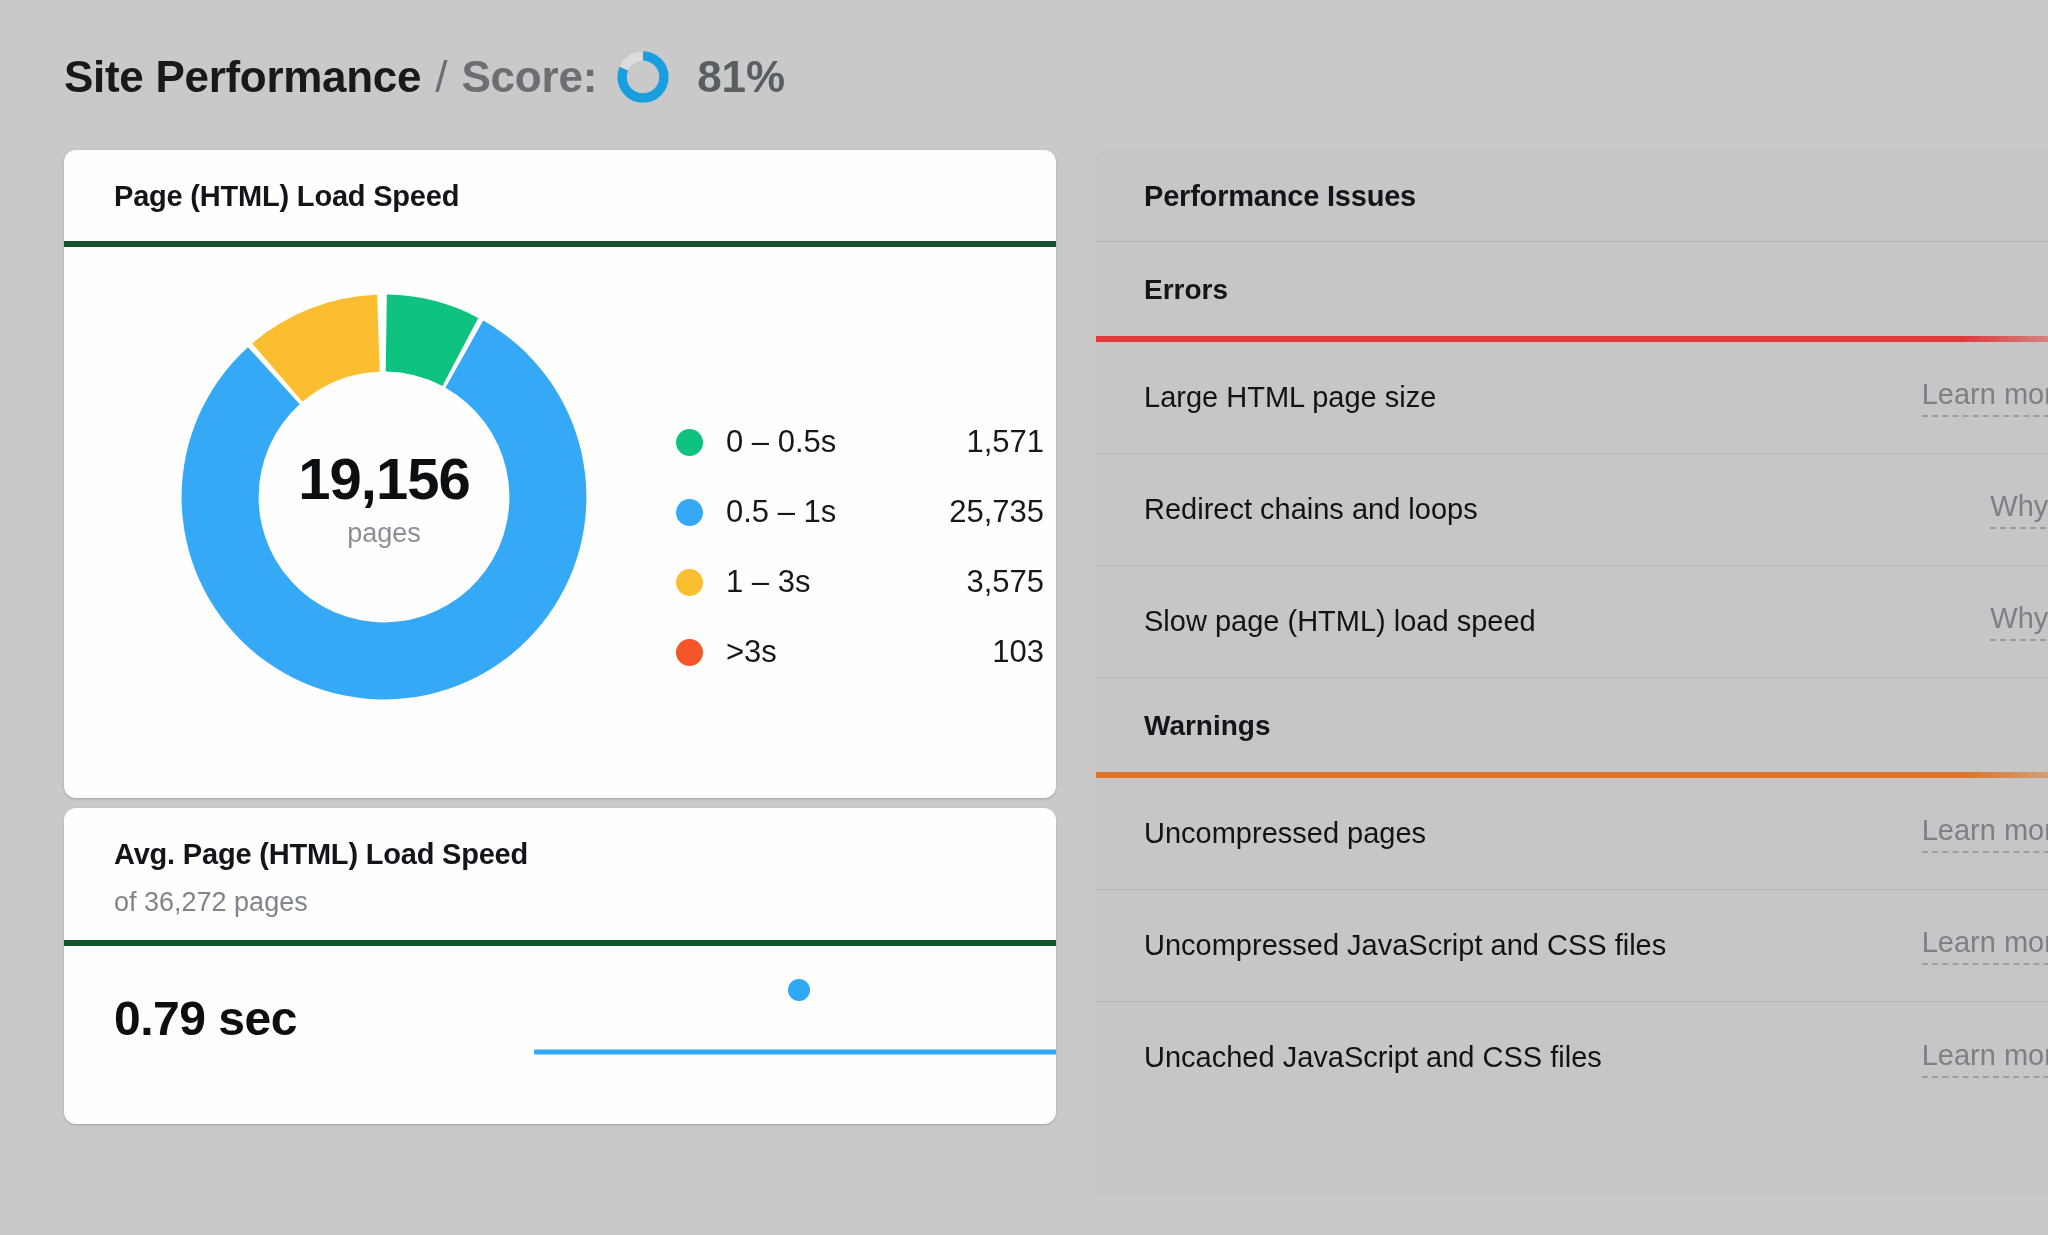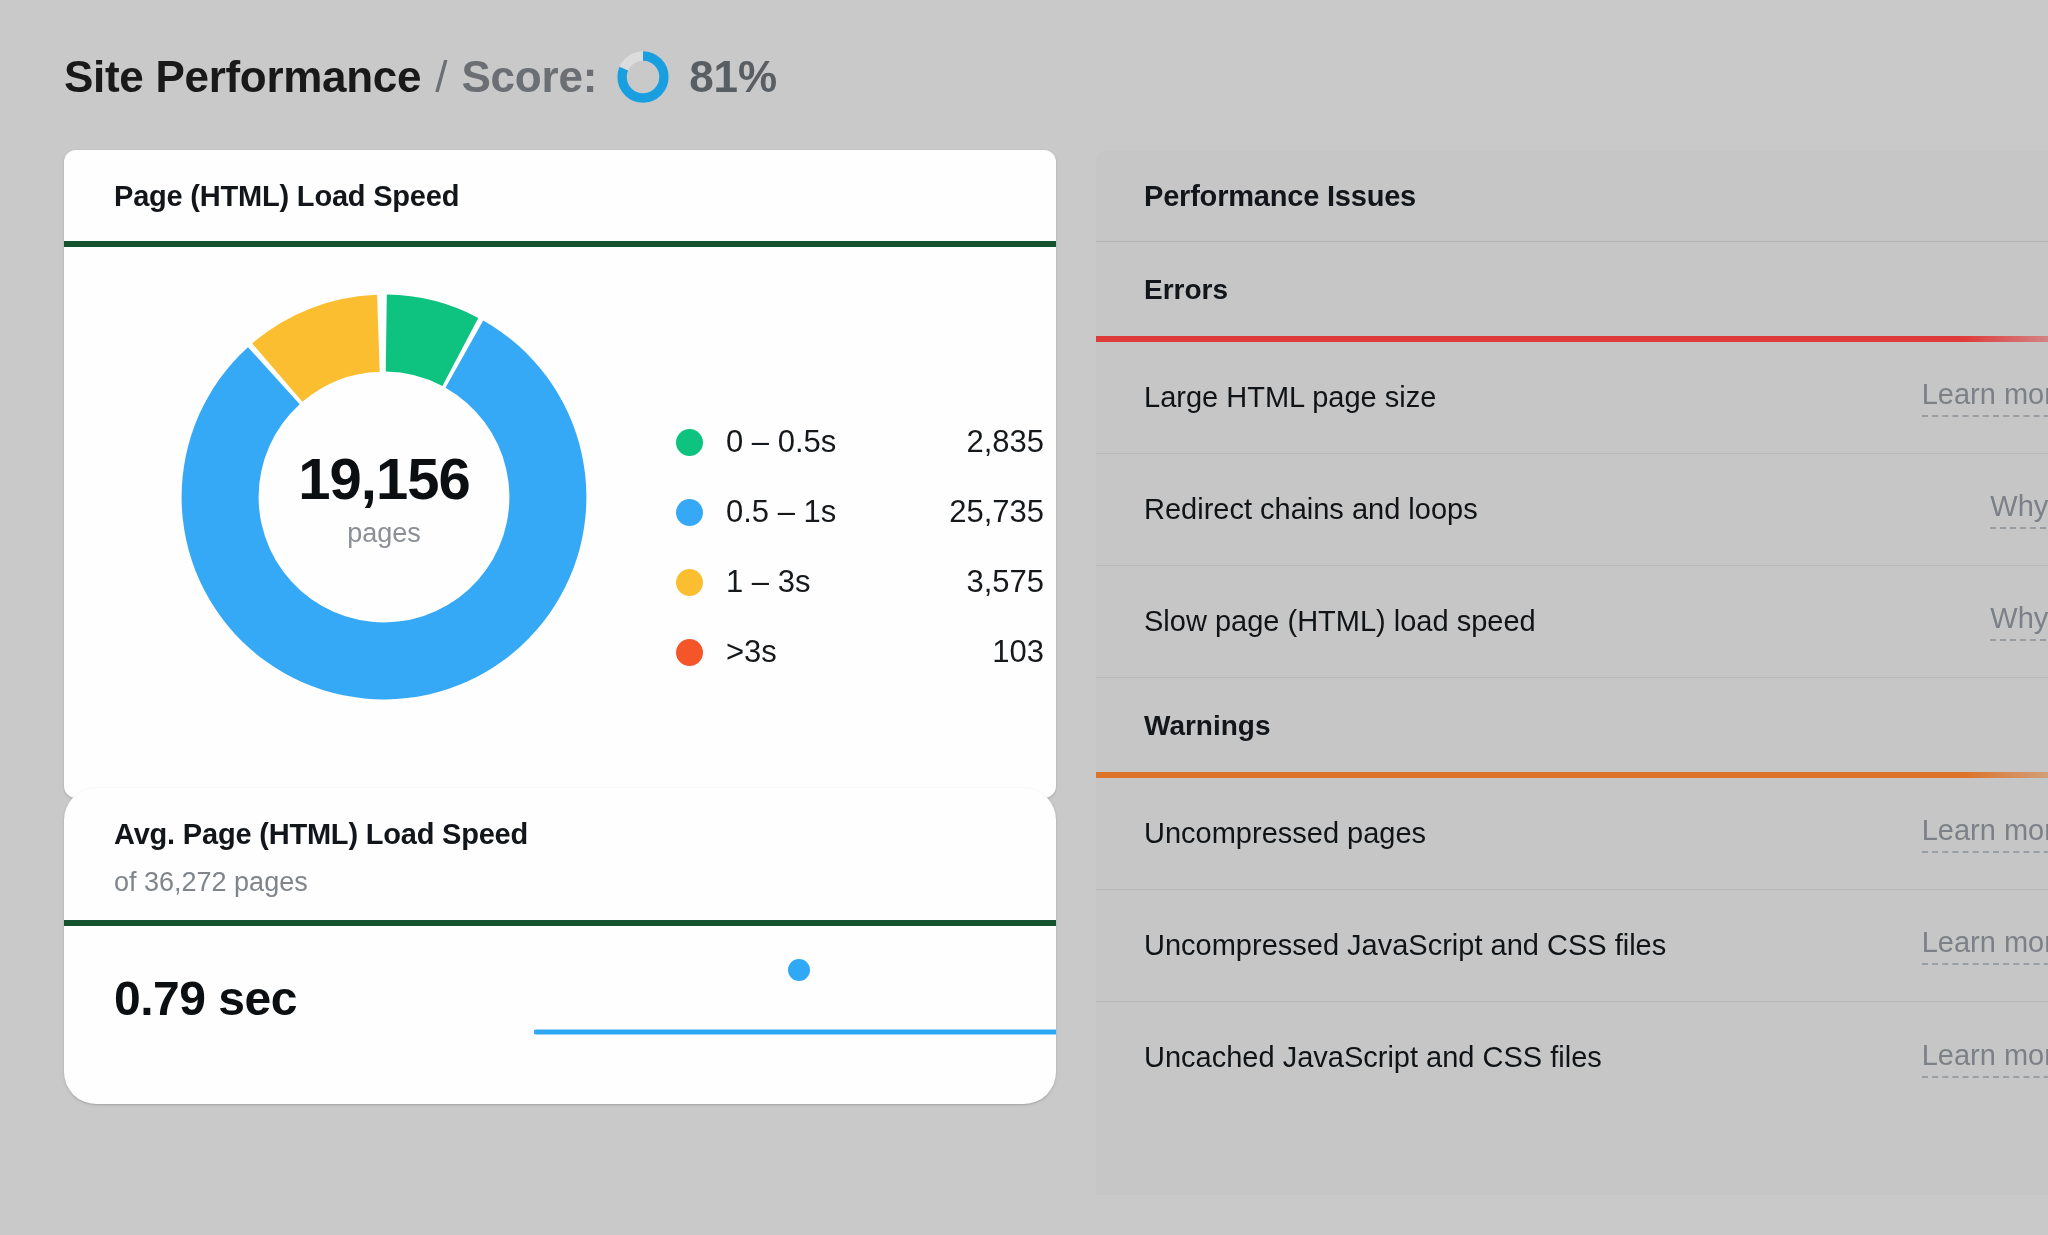--- a/index.html
+++ b/index.html
@@ -17,21 +17,21 @@
     display: flex; align-items: center; gap: 0;
     height: 62px;
   }
   .h-title {
     font-size: 44px; font-weight: 700; color: #191919;
     letter-spacing: -0.3px; line-height: 1;
   }
   .h-sep { font-size: 44px; font-weight: 400; color: #6b6f73; margin: 0 14px; line-height: 1; }
   .h-score-label { font-size: 44px; font-weight: 700; color: #6b6f73; letter-spacing: -0.2px; line-height: 1; }
   .score-ring { width: 52px; height: 52px; margin-left: 20px; flex: 0 0 auto; display:block; }
-  .h-score-val { font-size: 44px; font-weight: 700; color: #595e63; margin-left: 20px; line-height: 1; text-align: right; }
+  .h-score-val { font-size: 44px; font-weight: 700; color: #595e63; margin-left: 28px; line-height: 1; text-align: right; }
 
   
   .card {
     position: absolute;
     background: #fefefe;
     border-radius: 12px;
     box-shadow: 0 1px 3px rgba(0,0,0,0.14), 0 1px 1px rgba(0,0,0,0.06);
     overflow: hidden;
   }
   .card-head {
@@ -57,21 +57,21 @@
   .donut-center-val { font-size: 58px; font-weight: 700; color: #0b0f12; letter-spacing: -1px; }
   .donut-center-unit { font-size: 27px; color: #8b9096; margin-top: 6px; }
 
   .legend { position: absolute; left: 612px; top: 160px; }
   .legend-row { display: flex; align-items: center; height: 70px; }
   .lg-dot { width: 27px; height: 27px; border-radius: 50%; flex: 0 0 auto; }
   .lg-label { font-size: 31px; color: #16191c; margin-left: 23px; width: 172px; font-weight: 400; }
   .lg-value { font-size: 31px; color: #16191c; width: 146px; text-align: right; font-weight: 400; }
 
   
-  #card-avg-speed { left: 64px; top: 788px; width: 992px; height: 316px; border-radius: 32px; }
+  #card-avg-speed { left: 64px; top: 808px; width: 992px; height: 316px; }
   .avg-body {
     position: relative; height: 144px;
     display: flex; align-items: center; padding-left: 50px;
   }
   .avg-value { font-size: 48px; font-weight: 700; color: #0b0f12; letter-spacing: -0.5px; }
   .spark { position: absolute; left: 470px; top: 22px; width: 540px; height: 100px; }
 
   
   #panel-performance-issues {
     position: absolute; left: 1096px; top: 150px; width: 1010px; height: 1045px;
@@ -134,21 +134,21 @@
           <path d="M40.07253288861302 30.195281781145837 A92 92 0 0 1 96.85235708669161 8.053861722798274 L98.04982993414589 43.03337084999458 A57 57 0 0 0 62.87102581142328 56.751424581796876 Z" fill="#fbbe31"></path>
         </svg>
       <div class="donut-center">
         <div class="donut-center-val">19,156</div>
         <div class="donut-center-unit">pages</div>
       </div>
       <div class="legend" id="donut-legend">
           <div class="legend-row">
             <span class="lg-dot" style="background: rgb(14, 194, 127);"></span>
             <span class="lg-label">0 – 0.5s</span>
-            <span class="lg-value">2,835</span>
+            <span class="lg-value">1,571</span>
           </div>
           <div class="legend-row">
             <span class="lg-dot" style="background: rgb(53, 169, 245);"></span>
             <span class="lg-label">0.5 – 1s</span>
             <span class="lg-value">25,735</span>
           </div>
           <div class="legend-row">
             <span class="lg-dot" style="background: rgb(251, 190, 49);"></span>
             <span class="lg-label">1 – 3s</span>
             <span class="lg-value">3,575</span>

